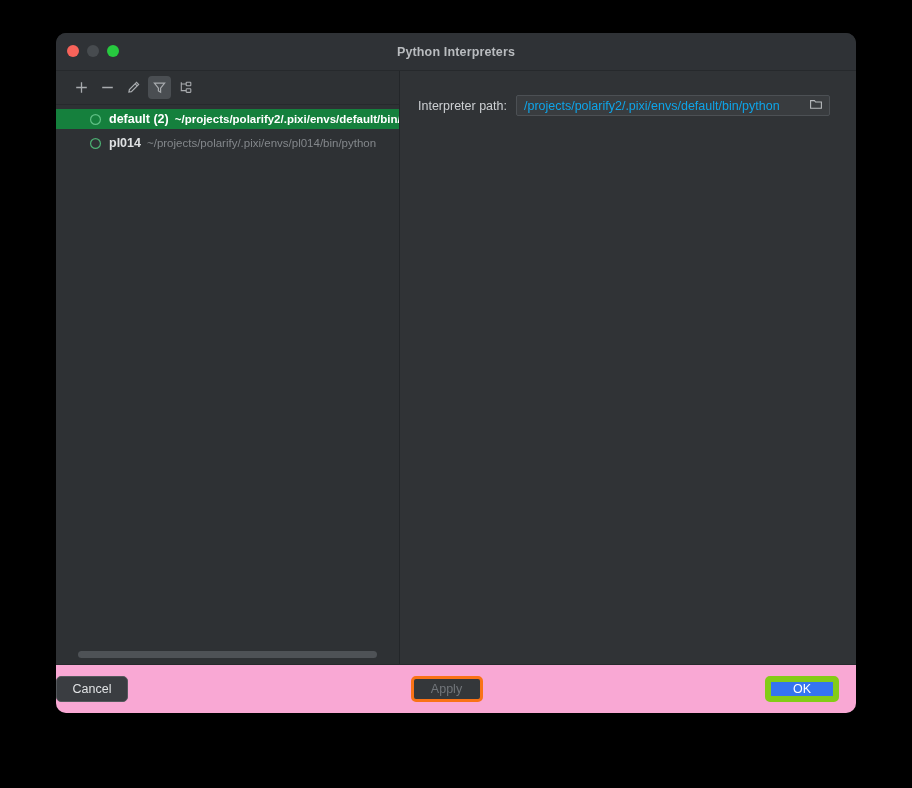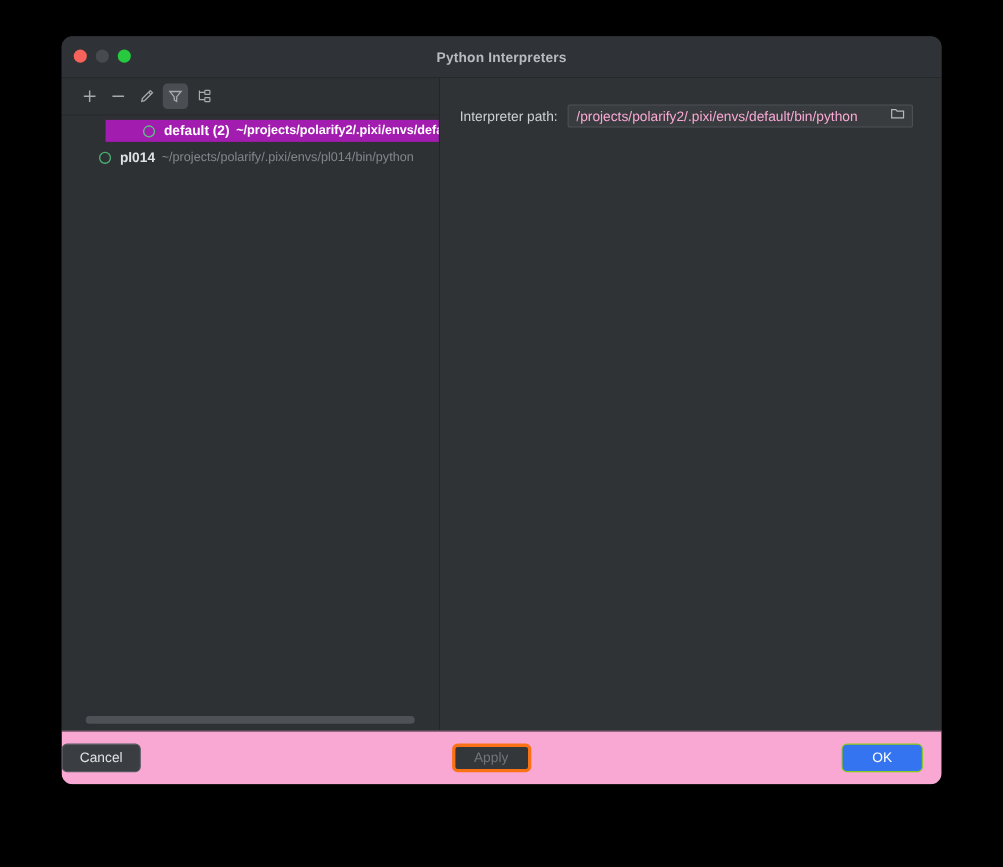--- a/index.html
+++ b/index.html
@@ -115,21 +115,21 @@
   }
   .row {
     height: 20px;
     display: flex;
     align-items: center;
     padding-left: 33px;
     white-space: nowrap;
     overflow: hidden;
     margin-bottom: 4px;
   }
-  .row.selected { background: #a21caf; margin-left: 40px; }
+  .row.selected { background: #15803d; }
   .row-icon {
     flex: 0 0 auto;
     width: 13px;
     height: 13px;
     margin-right: 7px;
     display: block;
   }
   .row-name {
     font-size: 12.5px;
     font-weight: bold;
@@ -184,21 +184,21 @@
     border: 1px solid #4c5054;
     border-radius: 2px;
     display: flex;
     align-items: center;
     padding: 0 6px 0 7px;
     box-sizing: border-box;
   }
   .path-value {
     flex: 1 1 auto;
     font-size: 12.5px;
-    color: #f9a8d4;
+    color: #0ea5e9;
     white-space: nowrap;
     overflow: hidden;
   }
   .folder-icon {
     flex: 0 0 auto;
     margin-left: 5px;
     color: #b6b9bc;
     display: block;
   }
 
@@ -249,21 +249,21 @@
     border: 1px solid #55595d;
     color: #e0e2e4;
   }
   .btn.disabled {
     background: #34373a;
     border: 3px solid #f97316;
     color: #71757a;
   }
   .btn.primary {
     background: #3574f0;
-    border: 1px solid #84cc16;
+    border: 6px solid #84cc16;
     color: #ffffff;
     min-width: 74px;
   }
 </style>
 </head>
 <body>
 
 <div class="window">
 
   <div class="titlebar">

